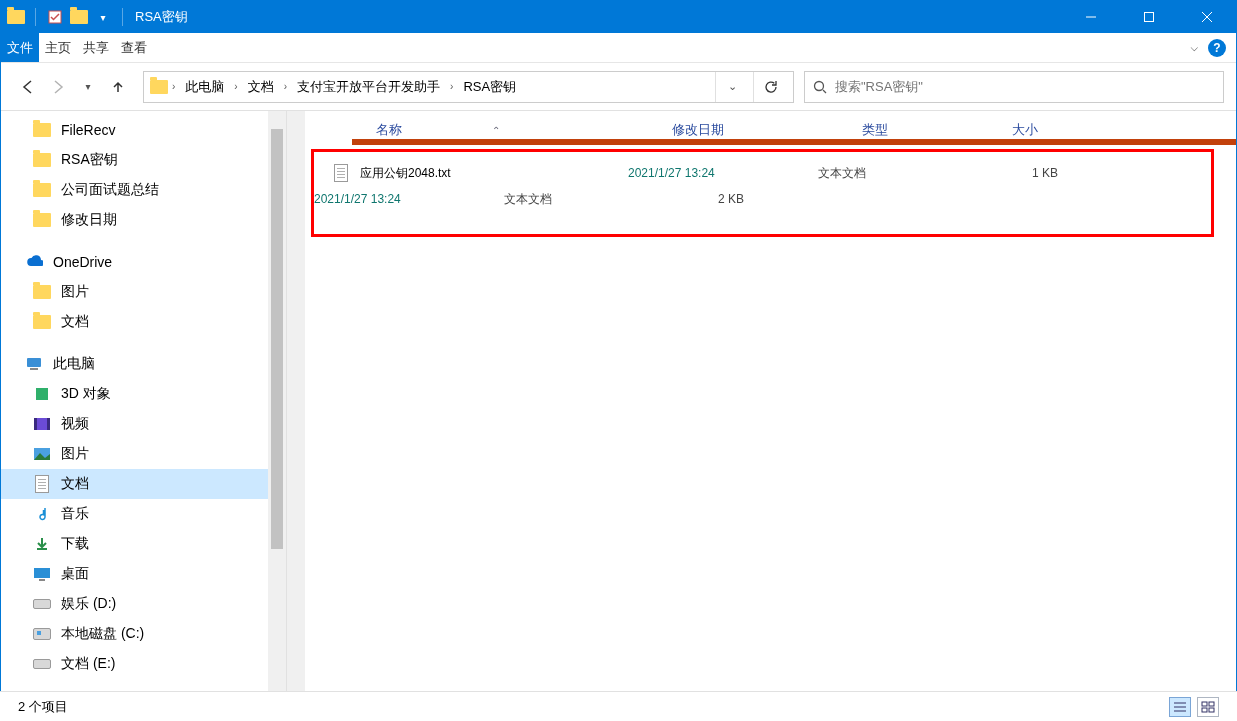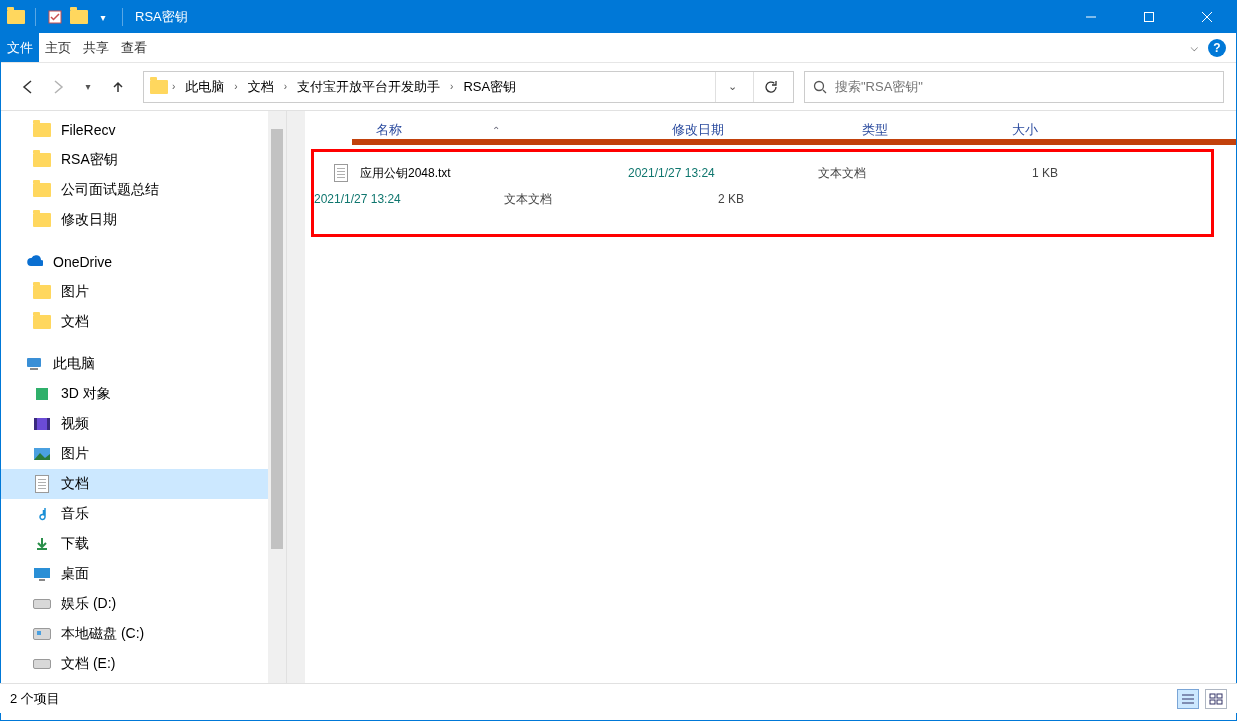--- a/index.html
+++ b/index.html
@@ -60,21 +60,21 @@
 .col-size { width: 100px; padding-left: 10px; }
 .sort-ind { color: #667; font-size: 10px; }
 
 .file-rows { border: 3px solid #ff0000; margin: 4px 22px 0 6px; padding: 8px 0 22px 0; }
 .file-row { height: 26px; display: flex; align-items: center; font-size: 12px; color: #000; }
 .file-row .c-name { width: 314px; padding-left: 18px; display: flex; align-items: center; gap: 10px; }
 .file-row .c-date { width: 180px; color: #0f766e; }
 .file-row .c-type { width: 150px; color: #444; padding-left: 10px; }
 .file-row .c-size { width: 100px; text-align: right; color: #444; }
 
-.statusbar { position: absolute; bottom: 8px; left: 0; right: 0; height: 30px; border-top: 1px solid #e1e1e1; display: flex; align-items: center; padding: 0 10px; font-size: 13px; background: #fff; }
+.statusbar { position: absolute; bottom: 0; left: 0; right: 0; height: 30px; border-top: 1px solid #e1e1e1; display: flex; align-items: center; padding: 0 18px; font-size: 13px; background: #fff; }
 .statusbar .view-icons { margin-left: auto; display: flex; gap: 6px; }
 .view-btn { width: 22px; height: 20px; border: 1px solid #aeb6c2; display: flex; align-items: center; justify-content: center; }
 .view-btn.active { background: #cce8ff; border-color: #7aa5d6; }
 
 svg { display: block; }
 </style>
 </head>
 <body>
 
 <div class="titlebar">

